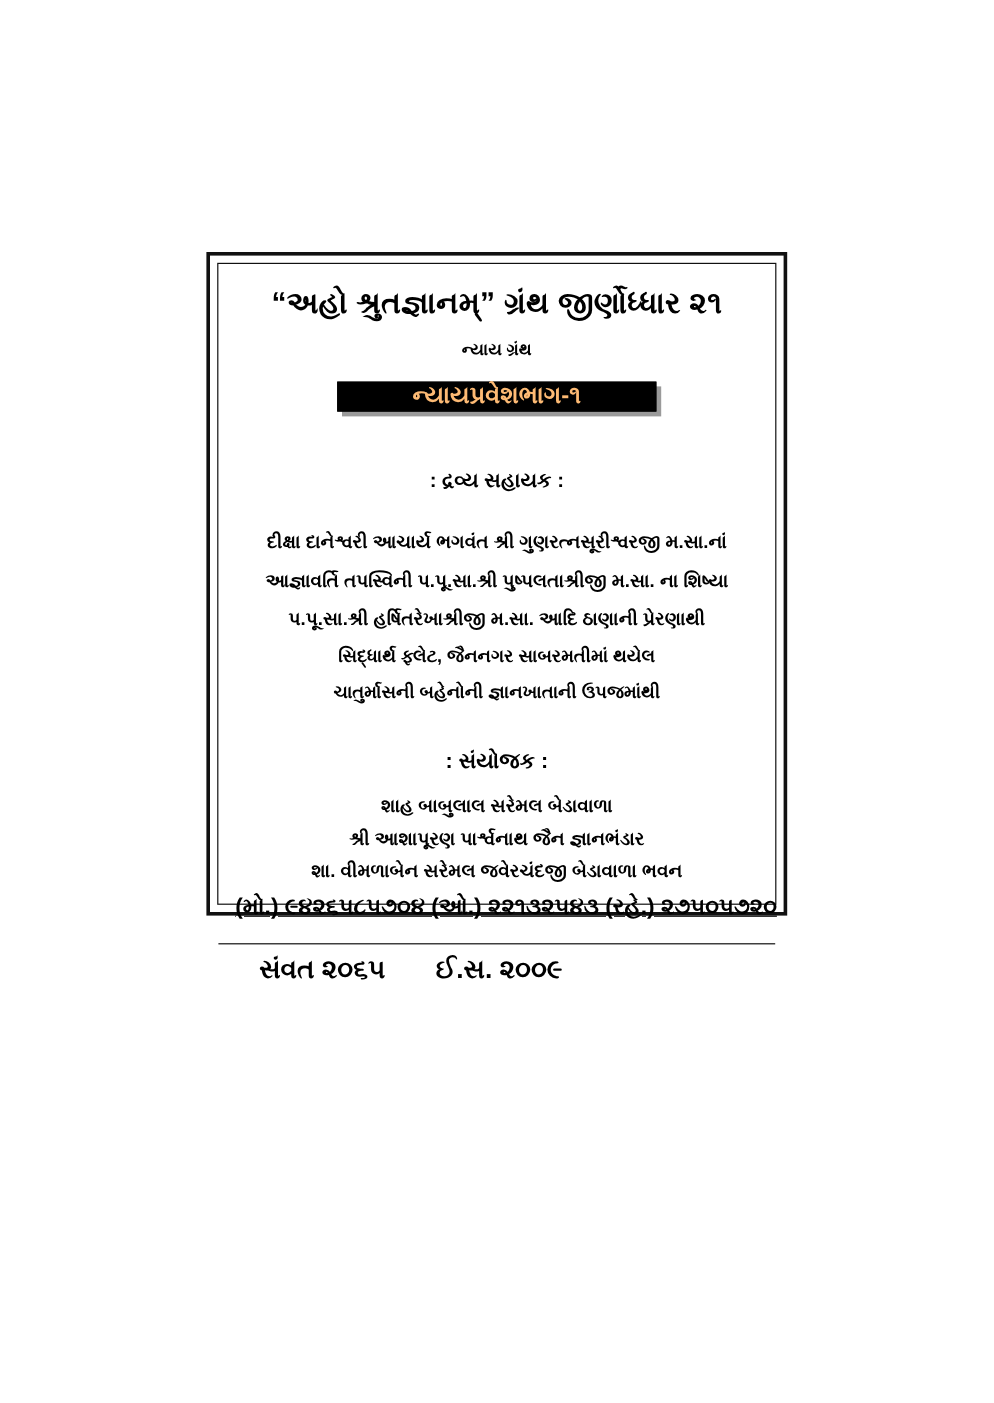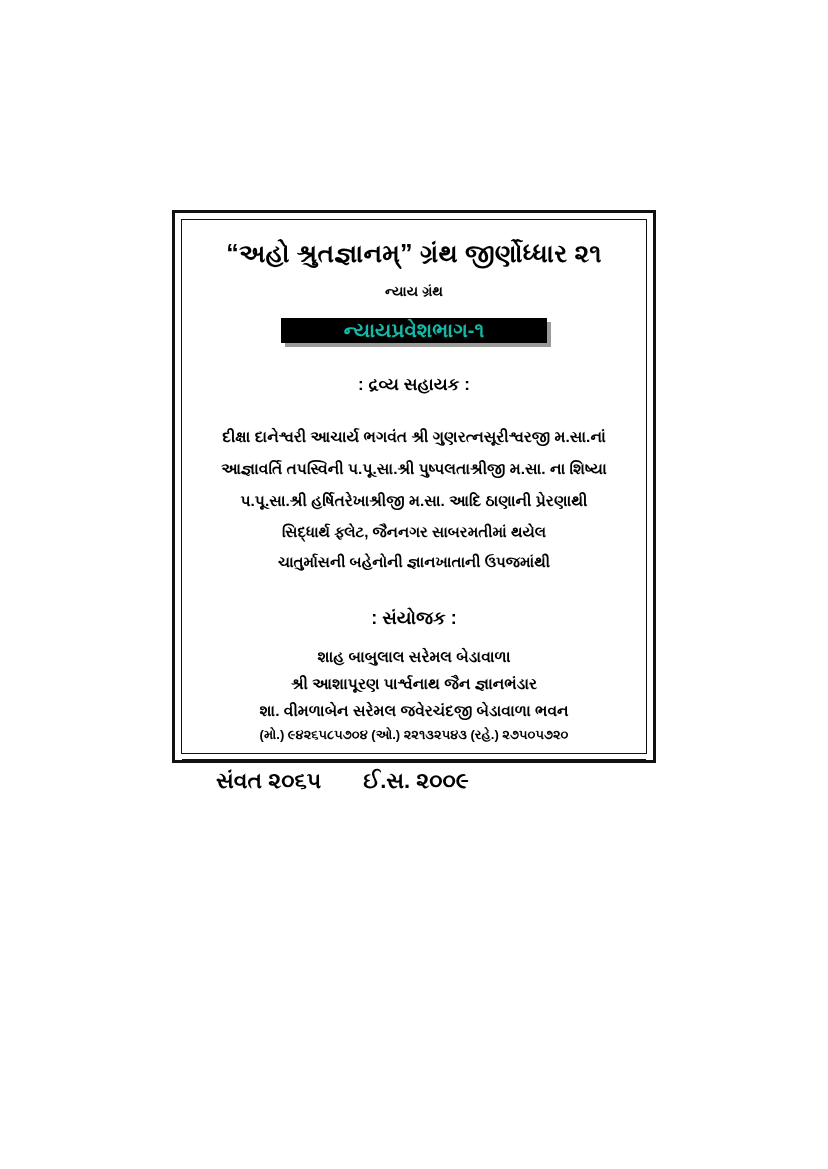--- a/index.html
+++ b/index.html
@@ -57,34 +57,34 @@
     text-align: center;
     font-size: 14px;
     font-weight: bold;
     margin-top: 14px;
   }
   .book-title-band {
     margin: 18px auto 0 auto;
     width: 264px;
     height: 48px;
     background: #000000;
-    color: #14b8a6;
+    color: #fdba74;
     display: flex;
     align-items: center;
     justify-content: center;
     font-size: 20px;
     font-weight: bold;
     box-shadow: 4px 4px 0 0 #9a9a9a;
     border: 1px solid #000000;
   }
   .sponsor-heading {
     text-align: center;
     font-size: 17px;
     font-weight: bold;
-    margin-top: 32px;
+    margin-top: 48px;
   }
   .sponsor-block {
     margin-top: 26px;
     text-align: center;
   }
   .sponsor-line {
     font-size: 15.5px;
     font-weight: bold;
     line-height: 2.05;
     white-space: nowrap;
@@ -105,21 +105,22 @@
   .coordinator-line {
     font-size: 15.5px;
     font-weight: bold;
     line-height: 1.75;
     white-space: nowrap;
   }
   .coordinator-line.addr {
     font-size: 14.5px;
   }
   .coordinator-line.phone {
-    font-size: 13px;
+    font-size: 19px;
+    text-decoration: underline;
   }
   .footer-rule {
     border-top: 1.5px solid #111111;
     margin: 12px -14px 0 -14px;
   }
   .footer-row {
     display: flex;
     align-items: center;
     justify-content: flex-start;
     gap: 42px;

